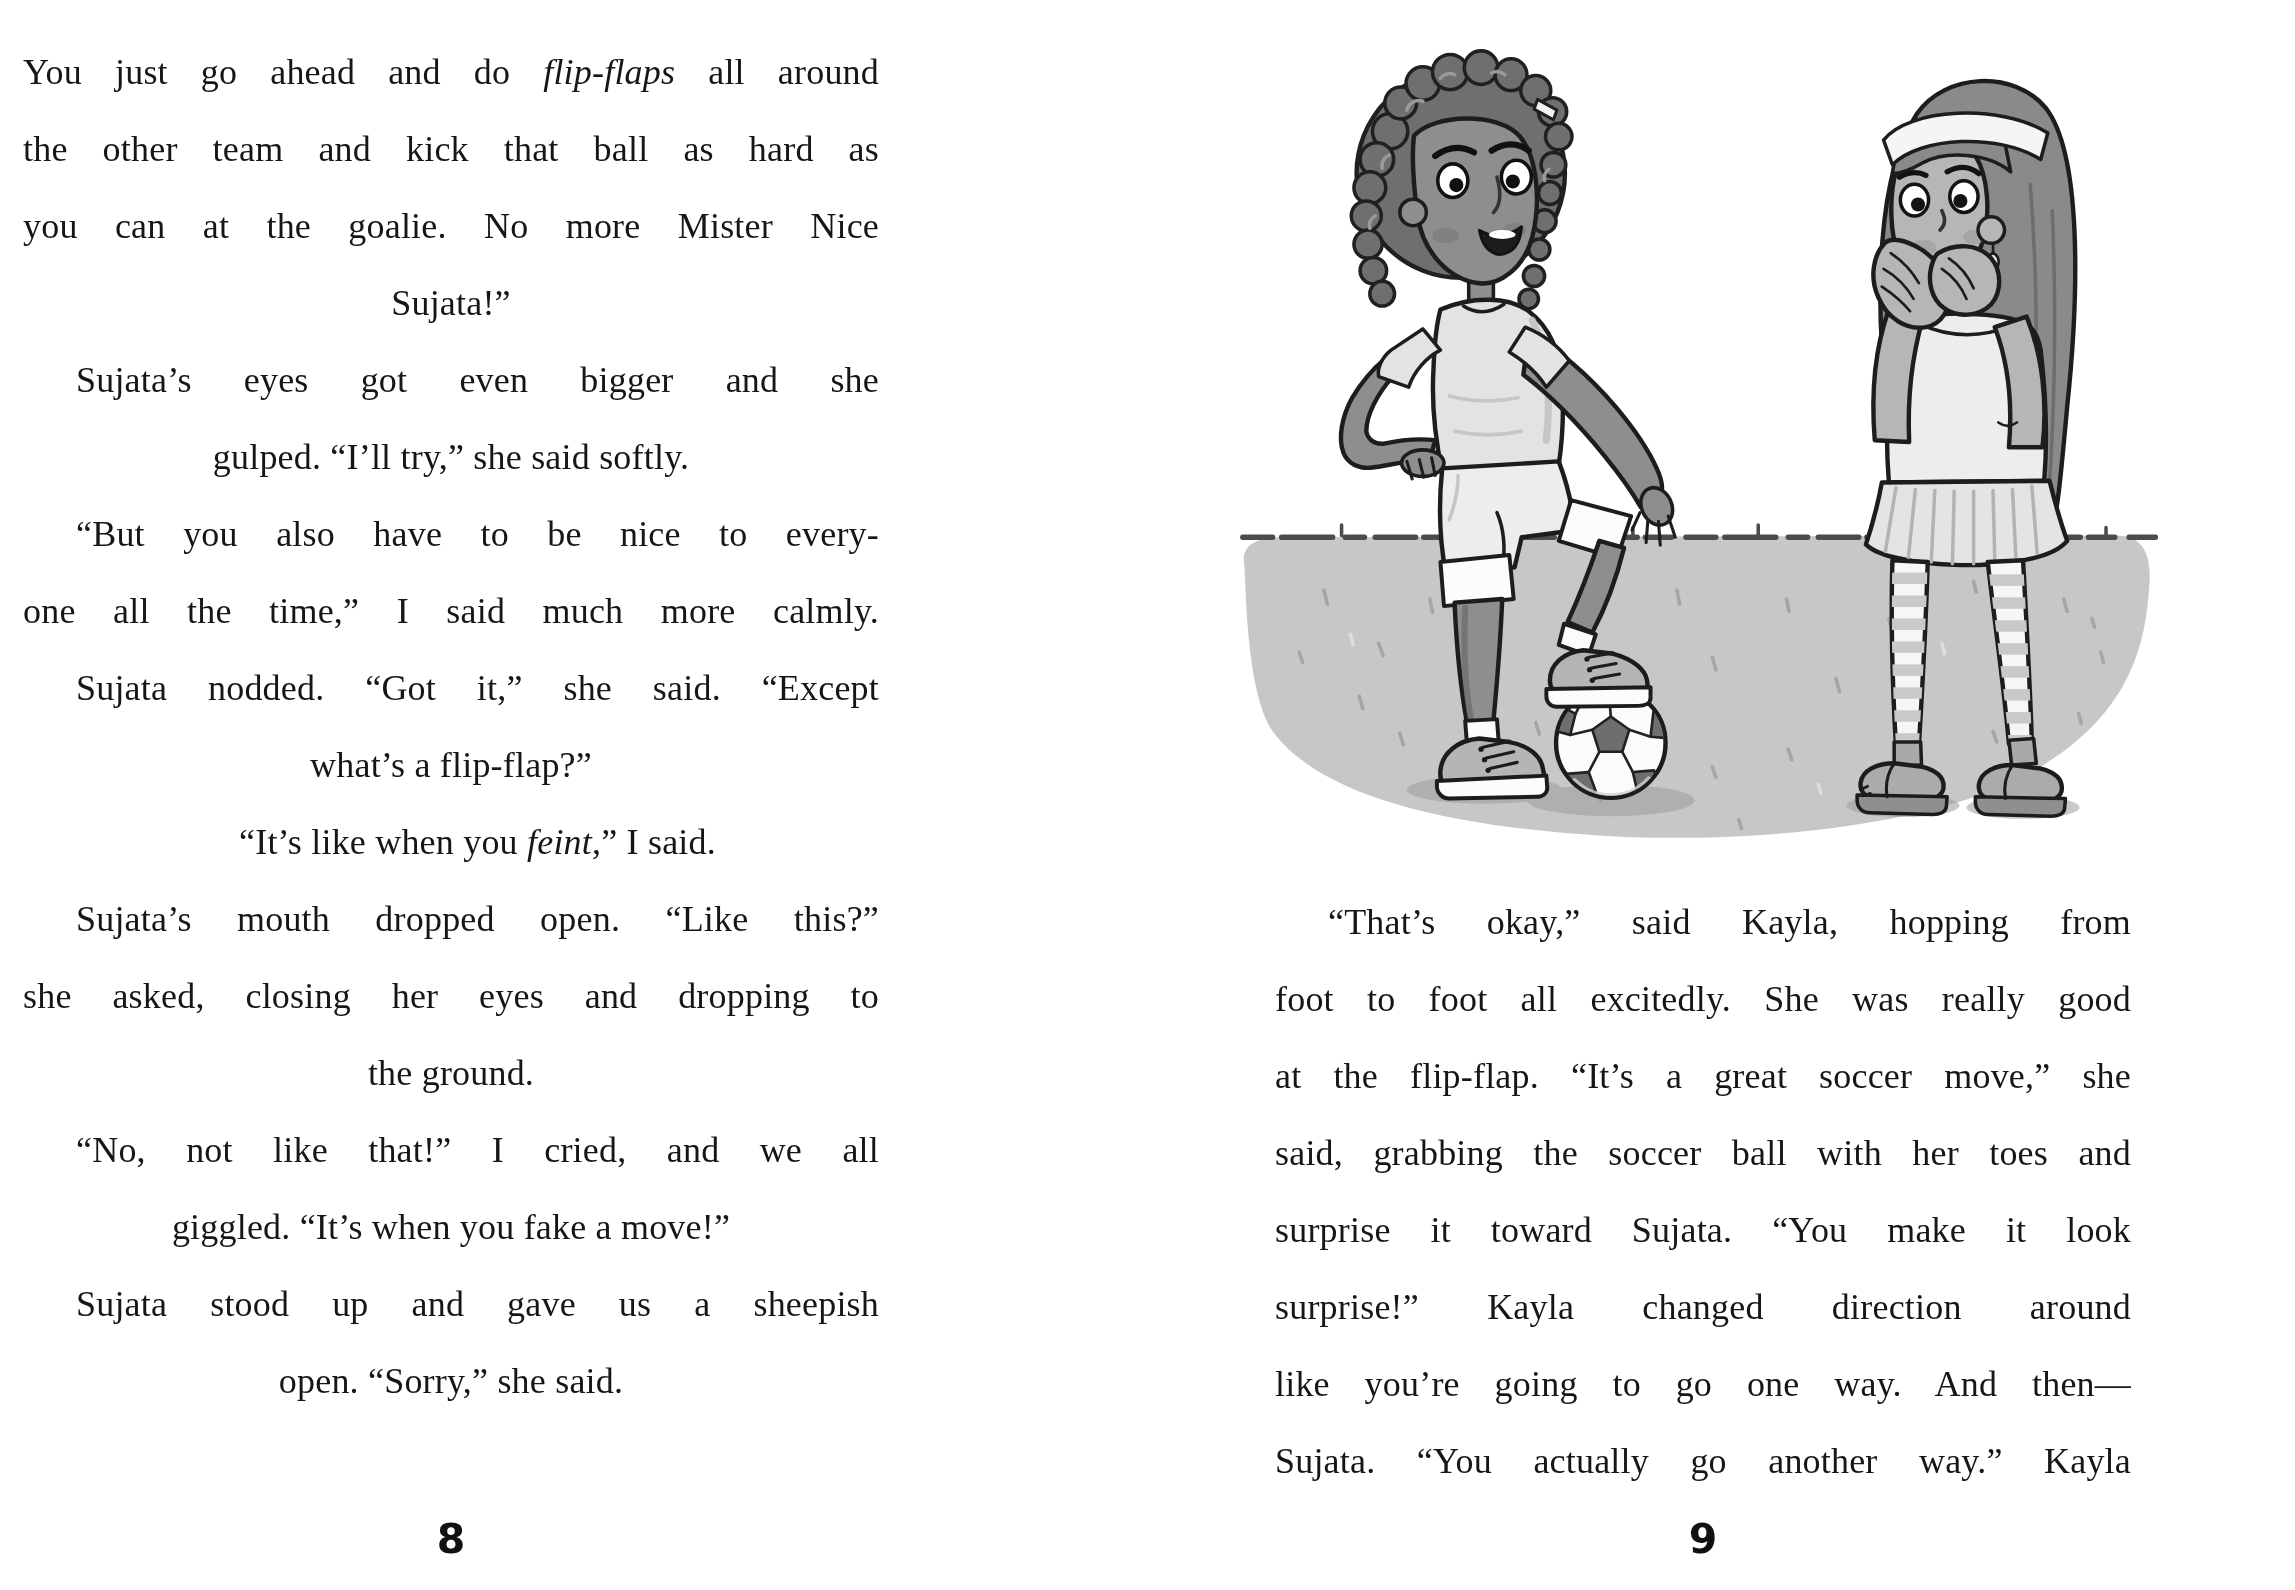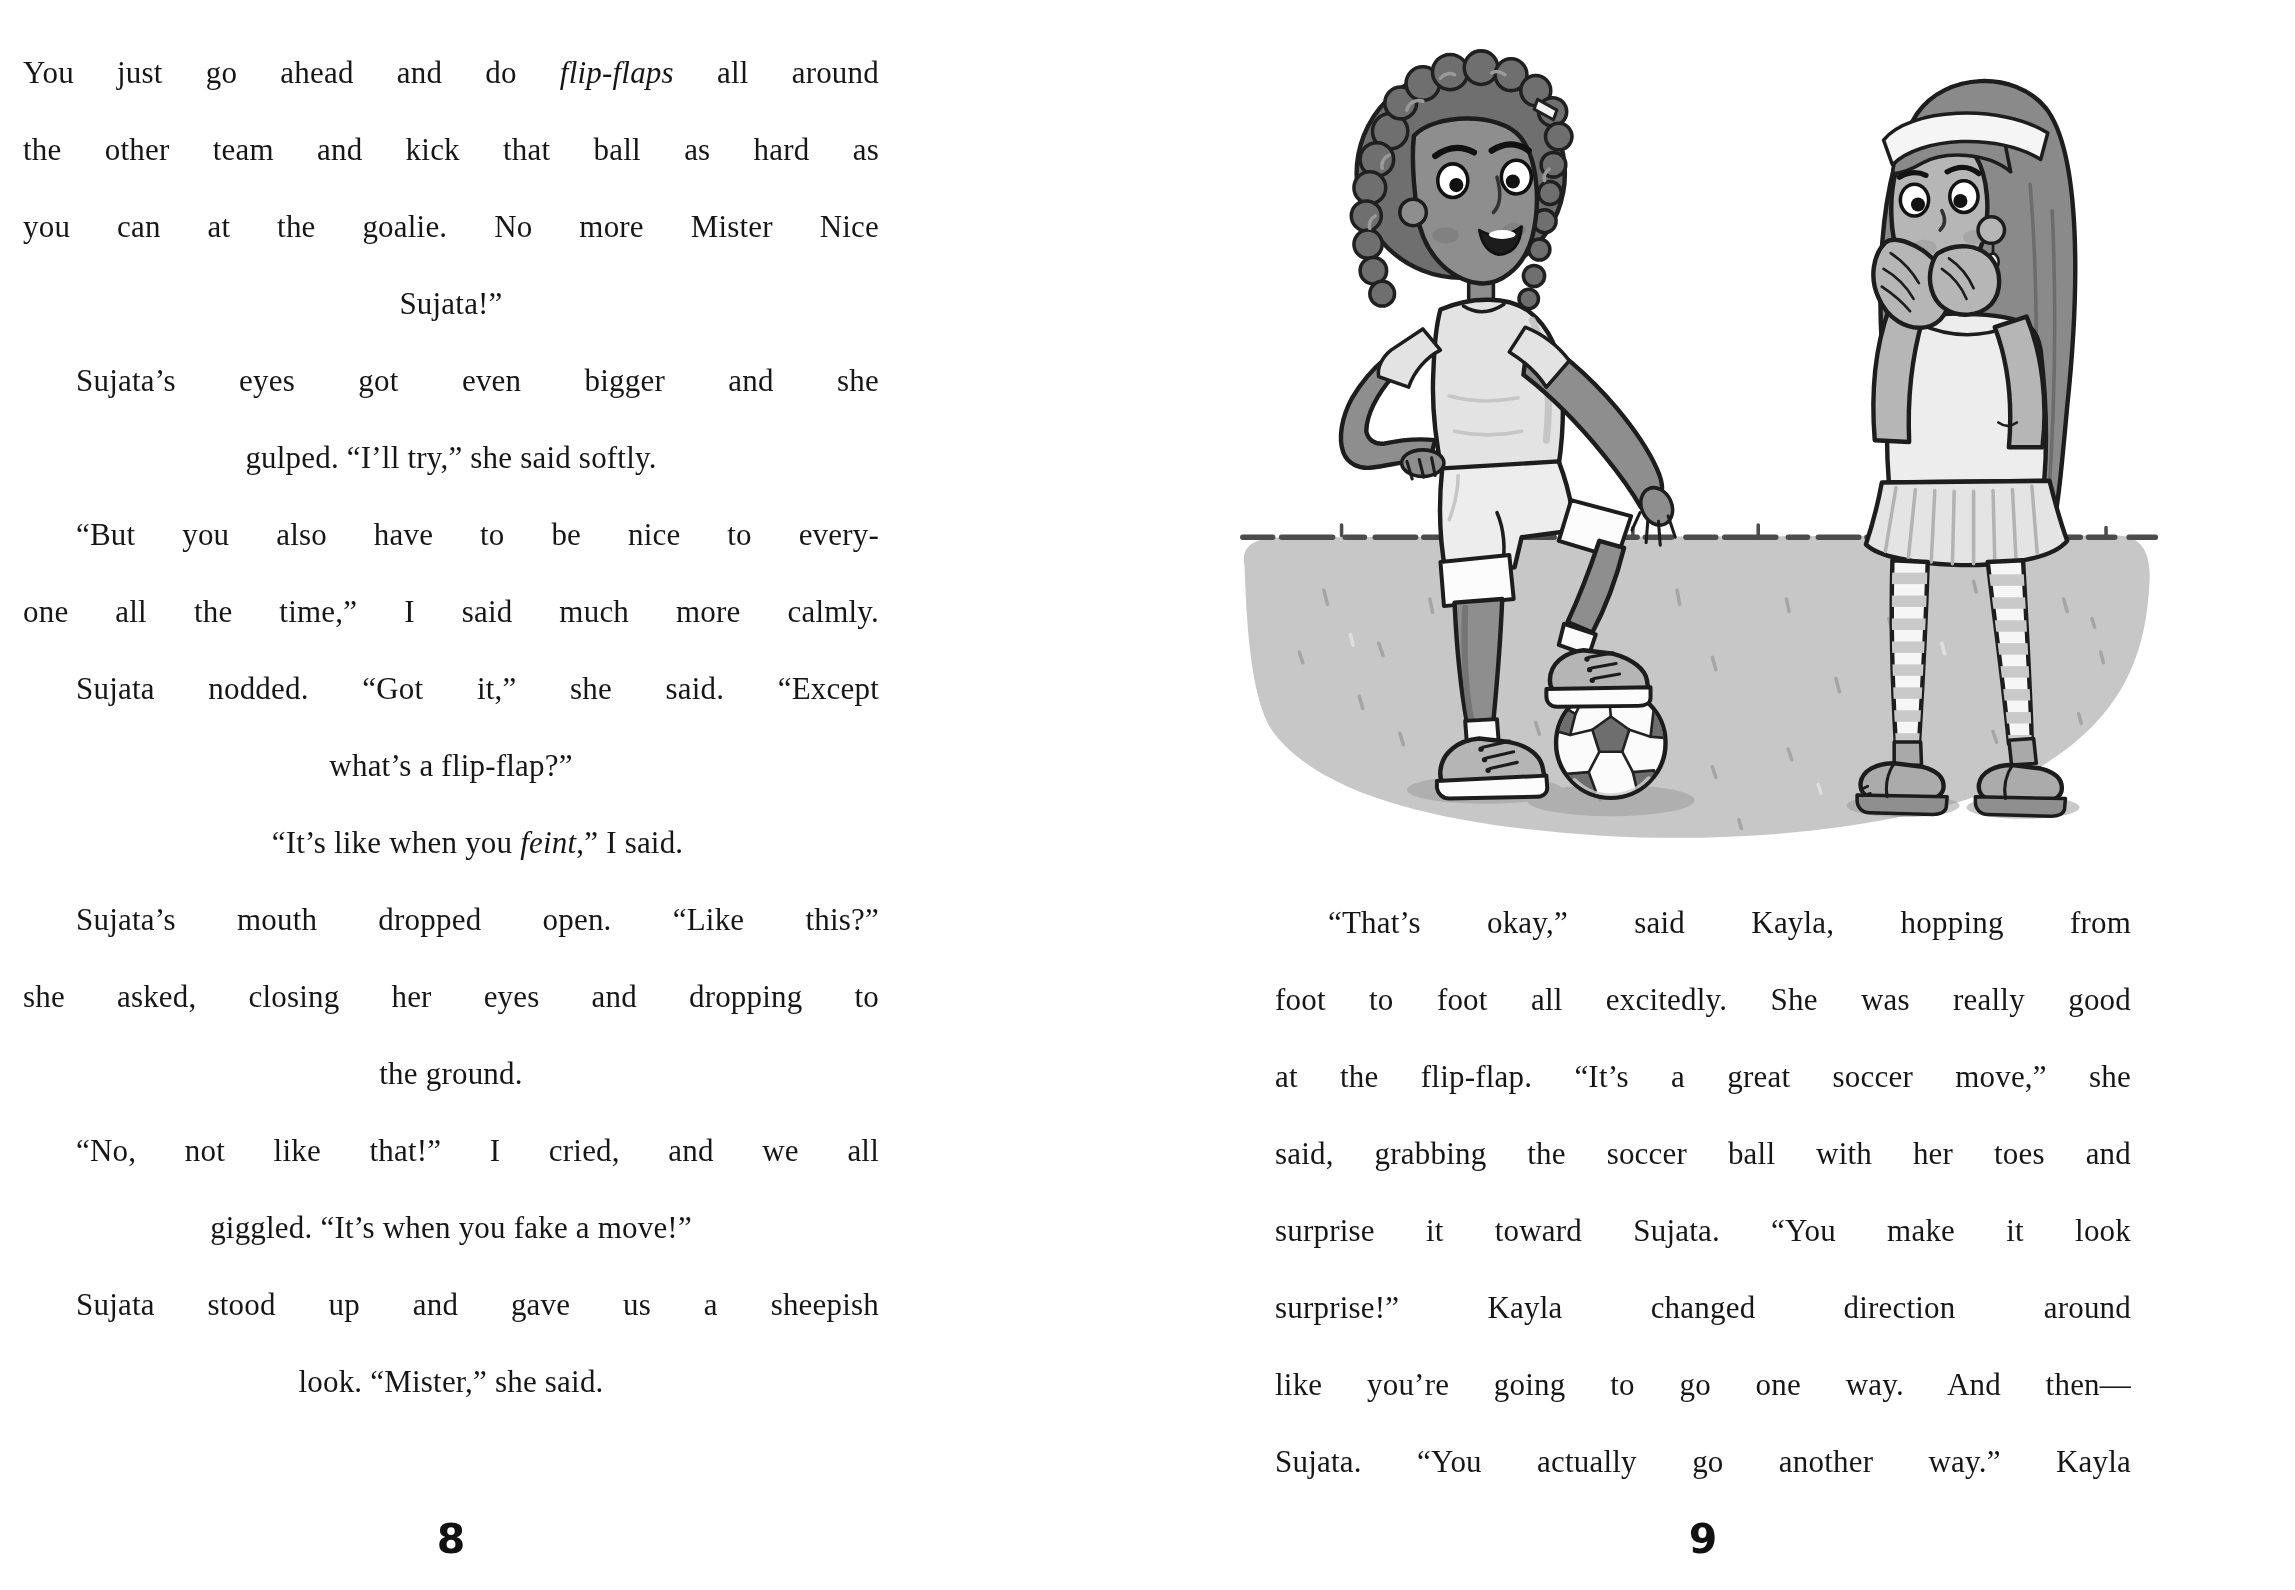--- a/index.html
+++ b/index.html
@@ -3,21 +3,21 @@
 <meta charset="utf-8">
 <style>
   html,body{margin:0;padding:0;}
   body{
     width:2295px;height:1590px;position:relative;overflow:hidden;
     background:#ffffff;
     font-family:"Liberation Serif", serif;
   }
   .page-text{
     position:absolute;width:856px;
-    font-size:31px;line-height:77px;color:#161616;
+    font-size:36px;line-height:77px;color:#161616;
     letter-spacing:0.2px;
     font-family:Liberation Serif, serif;
   }
   #left-text{left:23px;top:34px;}
   #right-text{left:1275px;top:884px;}
   .line{text-align:center;}
   .line.jl{text-align:justify;text-align-last:justify;}
   .line.ind{text-indent:53px;}
   .it{font-style:italic;}
   .pagenum{
@@ -46,21 +46,21 @@
     <div class="line jl"><span>one all the time,” I said much more calmly.</span></div>
     <div class="line jl ind"><span>Sujata nodded. “Got it,” she said. “Except</span></div>
     <div class="line"><span>what’s a flip-flap?”</span></div>
     <div class="line ind"><span>“It’s like when you </span><span class="it">feint</span><span>,” I said.</span></div>
     <div class="line jl ind"><span>Sujata’s mouth dropped open. “Like this?”</span></div>
     <div class="line jl"><span>she asked, closing her eyes and dropping to</span></div>
     <div class="line"><span>the ground.</span></div>
     <div class="line jl ind"><span>“No, not like that!” I cried, and we all</span></div>
     <div class="line"><span>giggled. “It’s when you fake a move!”</span></div>
     <div class="line jl ind"><span>Sujata stood up and gave us a sheepish</span></div>
-    <div class="line"><span>look. “Mister,” she said.</span></div>
+    <div class="line"><span>open. “Sorry,” she said.</span></div>
   </div>
 
 <div id="right-text" class="page-text">
     <div class="line jl ind"><span>“That’s okay,” said Kayla, hopping from</span></div>
     <div class="line jl"><span>foot to foot all excitedly. She was really good</span></div>
     <div class="line jl"><span>at the flip-flap. “It’s a great soccer move,” she</span></div>
     <div class="line jl"><span>said, grabbing the soccer ball with her toes and</span></div>
     <div class="line jl"><span>surprise it toward Sujata. “You make it look</span></div>
     <div class="line jl"><span>surprise!” Kayla changed direction around</span></div>
     <div class="line jl"><span>like you’re going to go one way. And then—</span></div>

